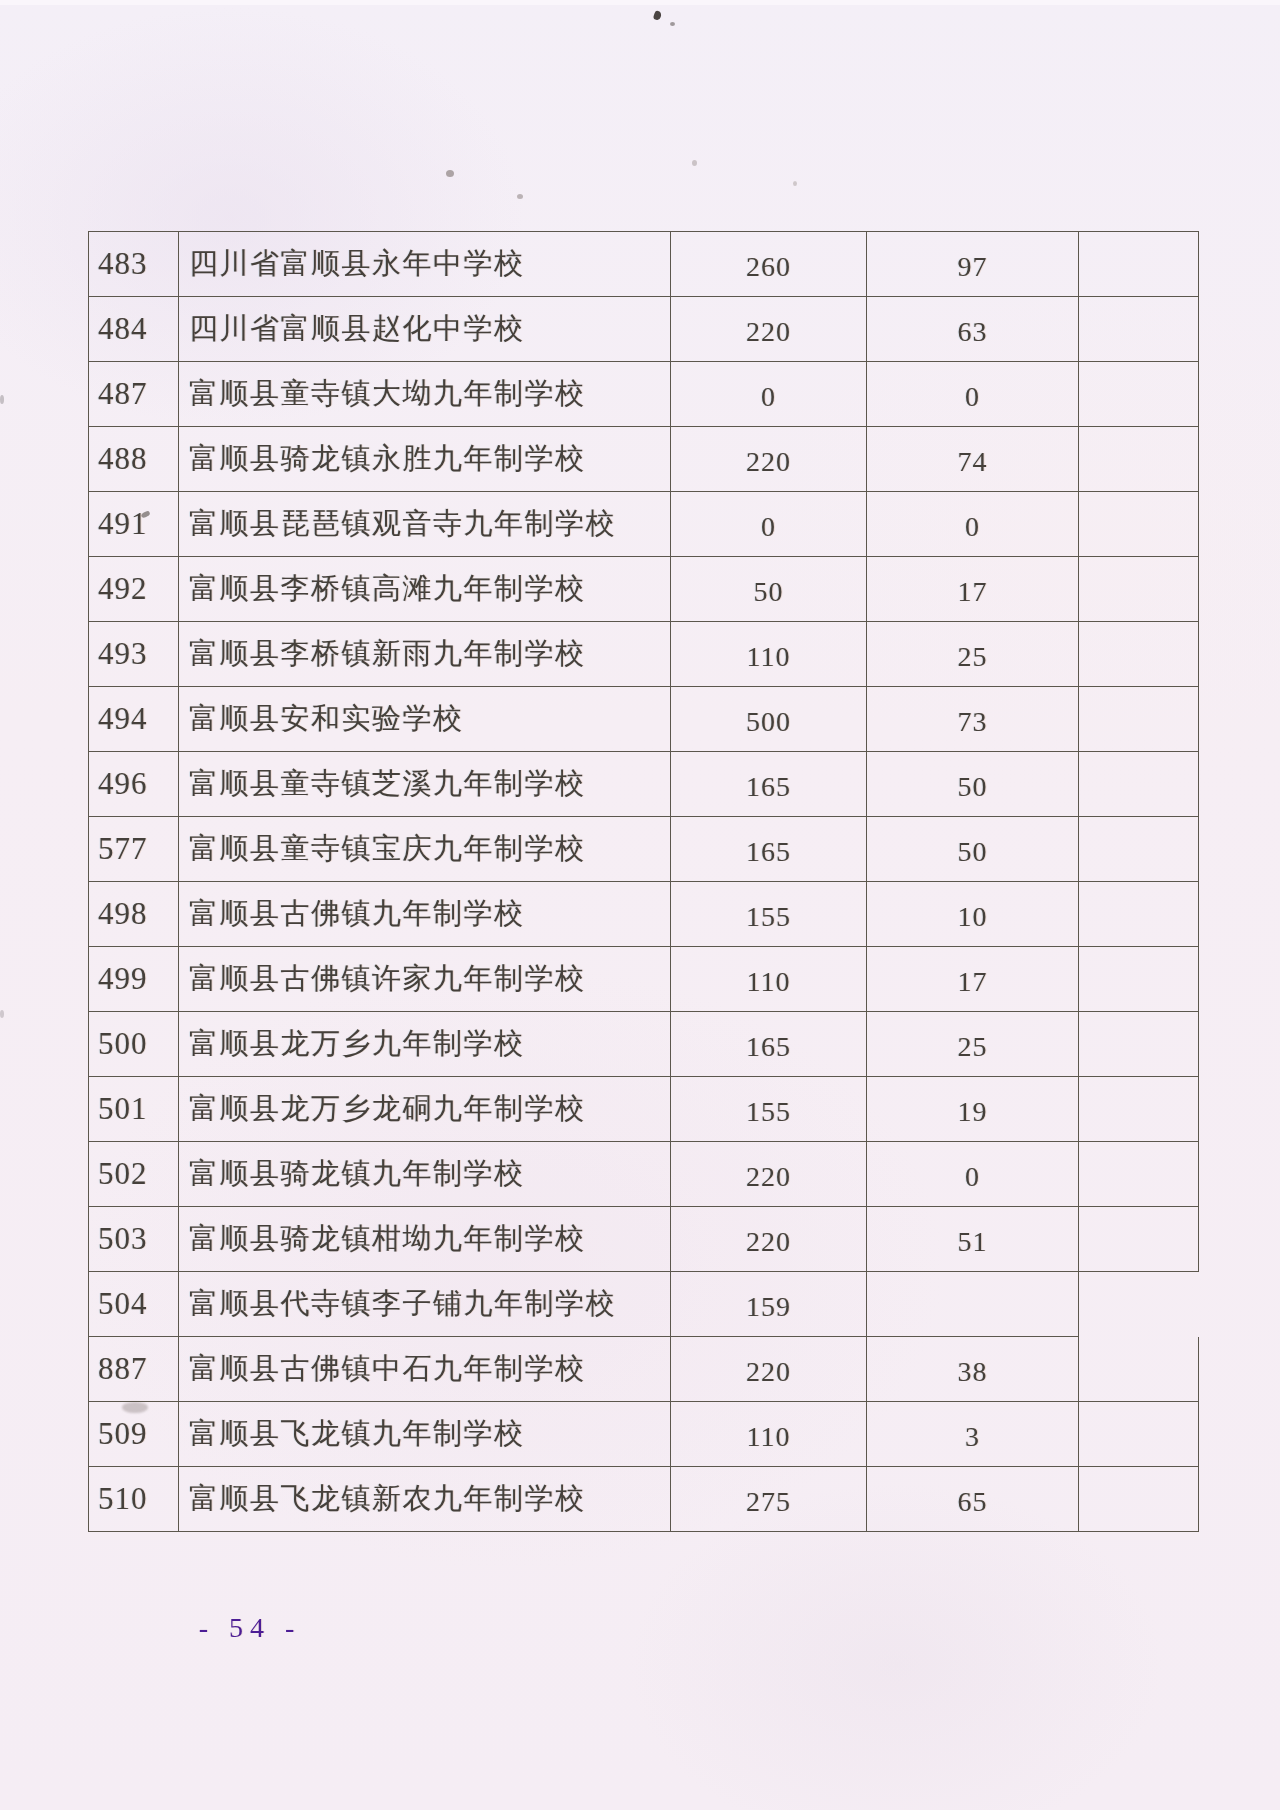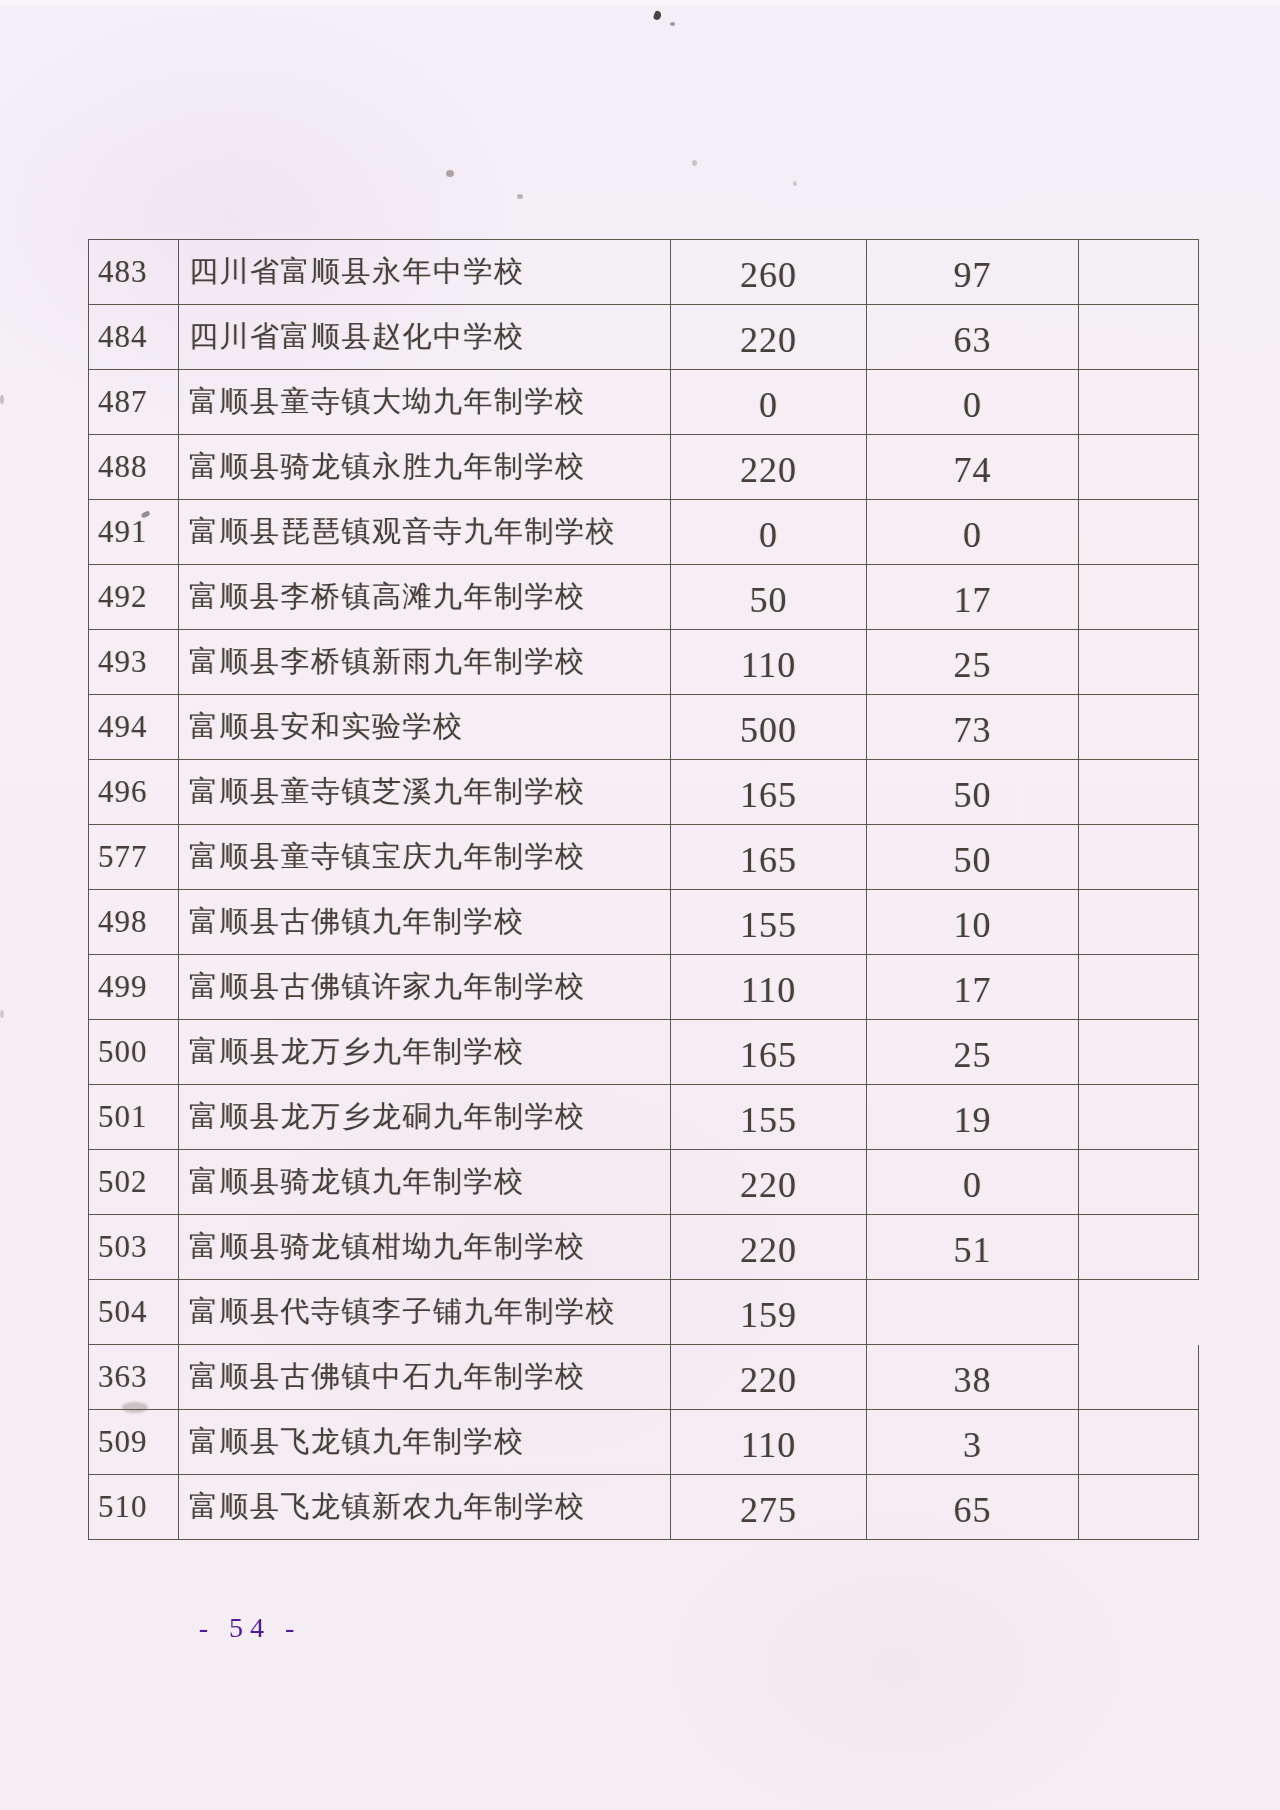--- a/index.html
+++ b/index.html
@@ -22,21 +22,21 @@
     background:
       radial-gradient(420px 300px at 18% 12%, rgba(233,223,238,.55), rgba(233,223,238,0) 70%),
       radial-gradient(500px 380px at 85% 30%, rgba(247,238,243,.6), rgba(247,238,243,0) 70%),
       radial-gradient(600px 420px at 40% 70%, rgba(240,228,238,.45), rgba(240,228,238,0) 72%),
       radial-gradient(380px 260px at 70% 92%, rgba(236,226,236,.5), rgba(236,226,236,0) 70%),
       linear-gradient(180deg,#f4eff7 0%, #f6eef4 40%, #f5edf4 100%);
   }
   .topedge{position:absolute;left:0;top:0;width:1280px;height:5px;background:#fbf8fb;opacity:.8;}
 
   .tablewrap{
-    position:absolute;left:88px;top:239px;
+    position:absolute;left:88px;top:231px;
     border-top:1px solid var(--line);
     border-left:1px solid var(--line);
   }
   .tr{
     display:grid;
     grid-template-columns:90px 492px 196px 212px 120px;
     height:65px;
   }
   .td{
     border-right:1px solid var(--line);
@@ -52,21 +52,21 @@
     font-size:31px;
     letter-spacing:1px;
   }
   .td.name{
     padding-left:10px;
     font-size:29px;
     letter-spacing:1.5px;
   }
   .td.num{
     justify-content:center;
-    font-size:36px;
+    font-size:28px;
     padding-top:6px;
     letter-spacing:1px;
   }
   .footer{
     position:absolute;left:170px;top:1612px;width:160px;
     text-align:center;
     font-size:28px;
     letter-spacing:7px;
     color:#4c1d95;
     text-shadow:1px 0 0 rgba(186,120,72,.15);
@@ -214,21 +214,21 @@
     <div class="td num">51</div>
     <div class="td"></div>
   </div>
     <div class="tr">
     <div class="td id">504</div>
     <div class="td name">富顺县代寺镇李子铺九年制学校</div>
     <div class="td num">159</div>
     <div class="td"></div>
   </div>
     <div class="tr">
-    <div class="td id">363</div>
+    <div class="td id">887</div>
     <div class="td name">富顺县古佛镇中石九年制学校</div>
     <div class="td num">220</div>
     <div class="td num">38</div>
     <div class="td"></div>
   </div>
     <div class="tr">
     <div class="td id">509</div>
     <div class="td name">富顺县飞龙镇九年制学校</div>
     <div class="td num">110</div>
     <div class="td num">3</div>

